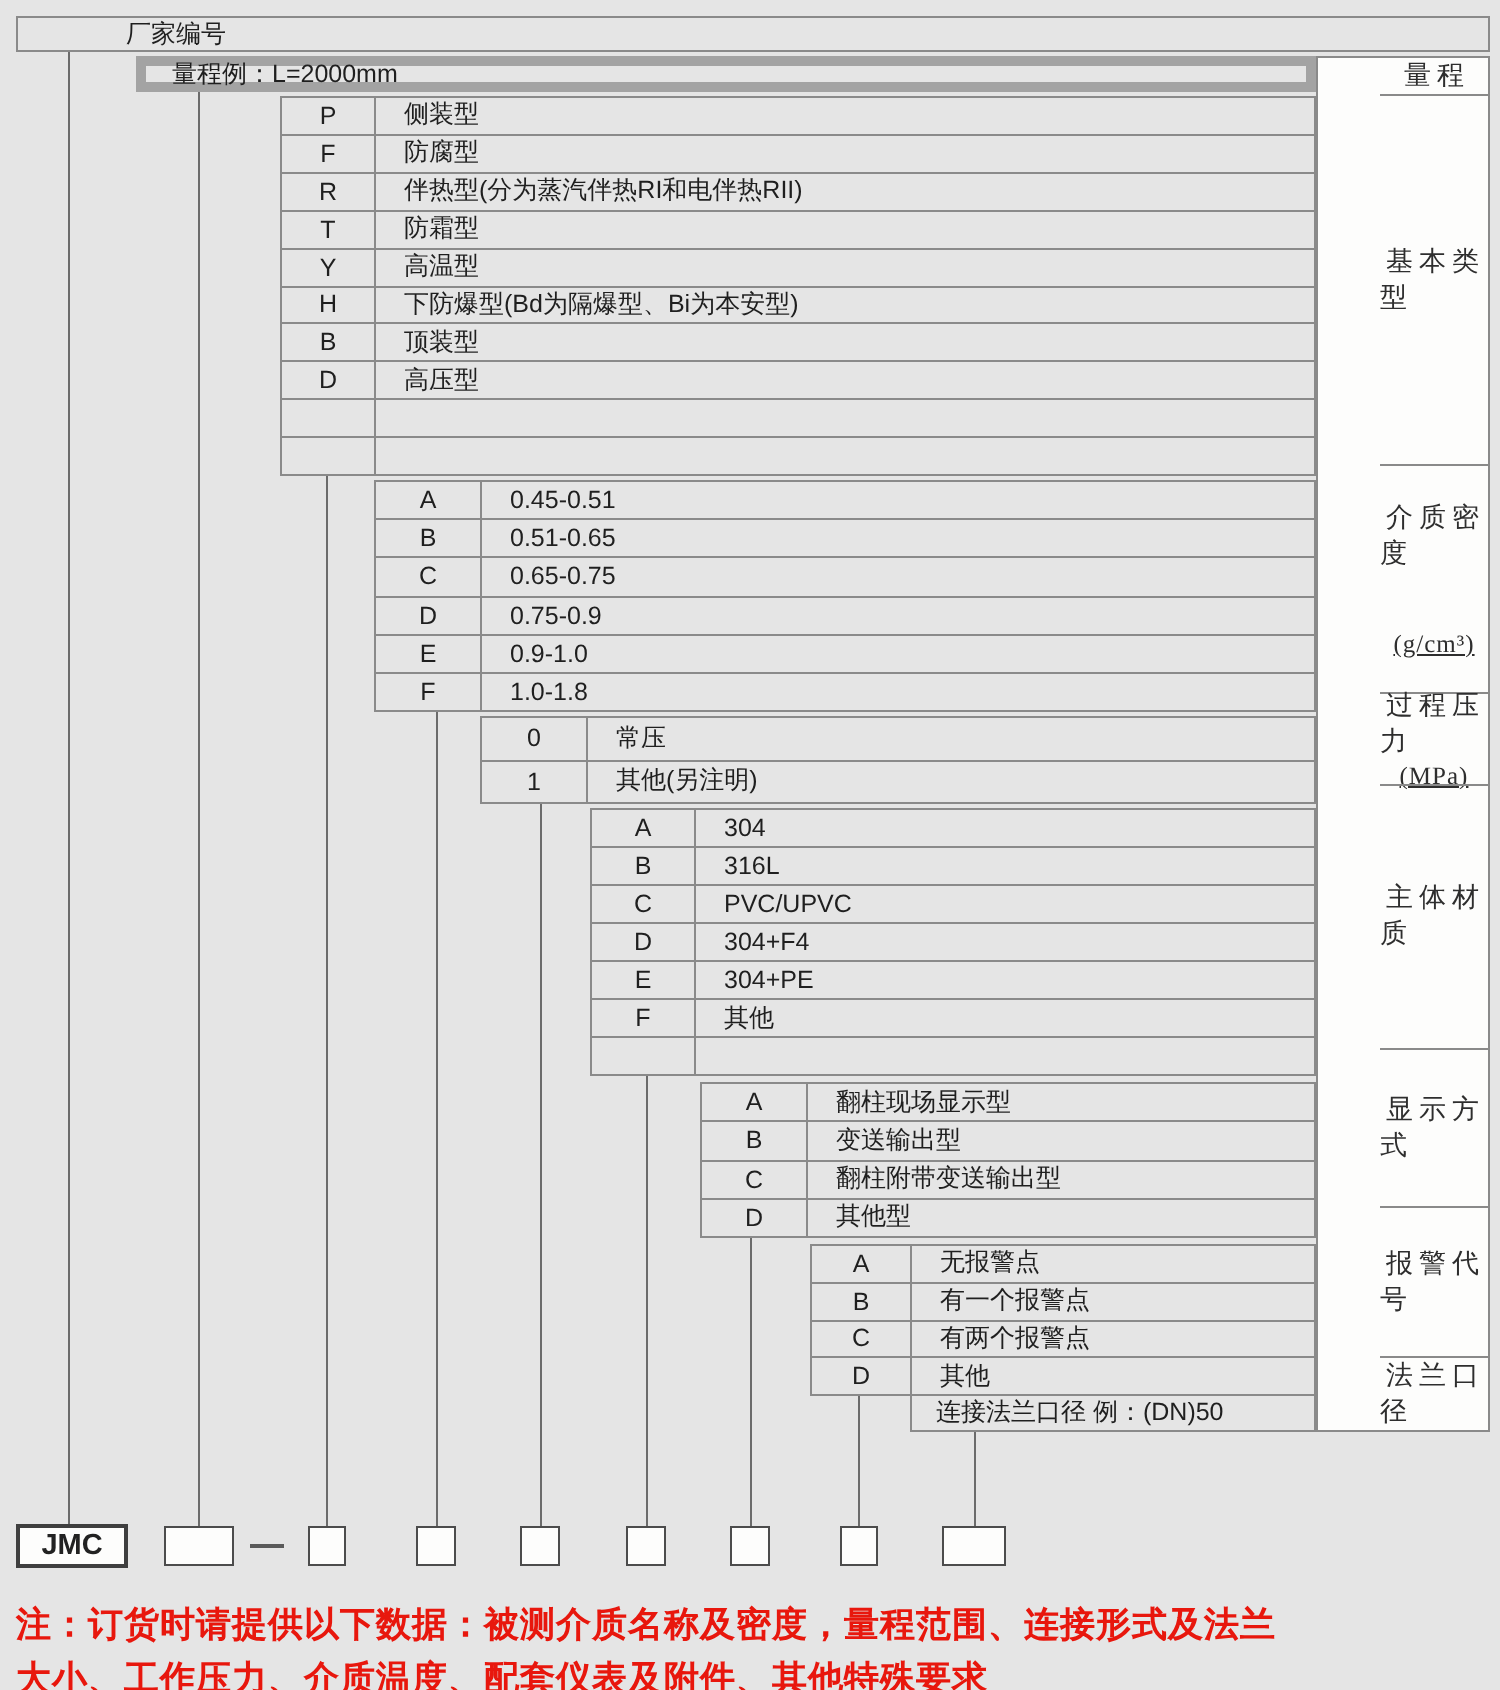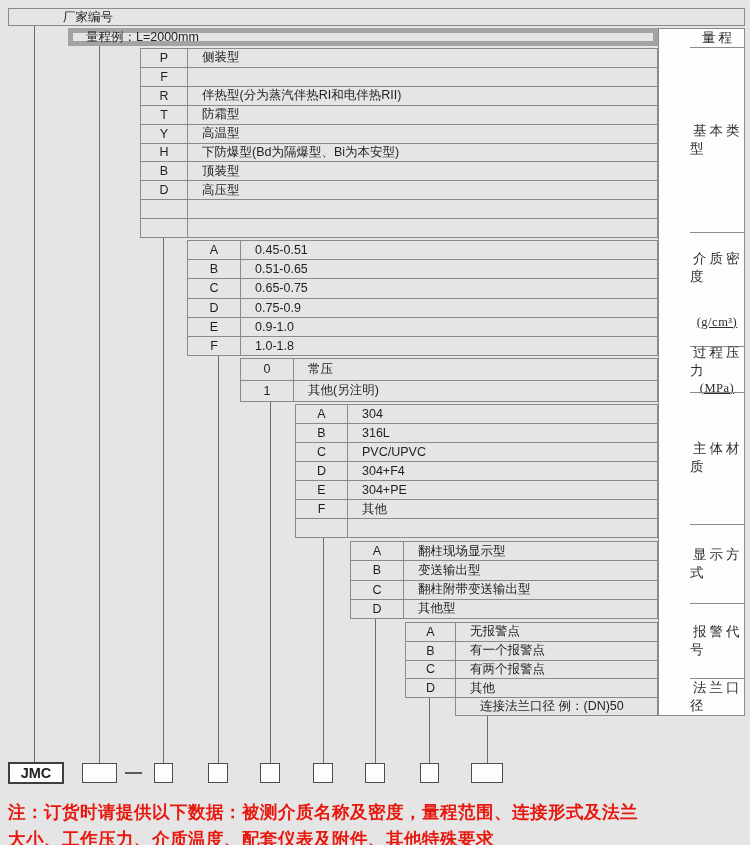--- a/index.html
+++ b/index.html
@@ -35,21 +35,21 @@
 
   #s2 { left: 140px; top: 48px;  width: 518px; height: 190px; }  #s2 .code { width: 47px; }
   #s3 { left: 187px; top: 240px; width: 471px; height: 116px; }  #s3 .code { width: 53px; }
   #s4 { left: 240px; top: 358px; width: 418px; height: 44px;  }  #s4 .code { width: 53px; }
   #s5 { left: 295px; top: 404px; width: 363px; height: 134px; }  #s5 .code { width: 52px; }
   #s6 { left: 350px; top: 541px; width: 308px; height: 78px;  }  #s6 .code { width: 53px; }
   #s7 { left: 405px; top: 622px; width: 253px; height: 76px;  }  #s7 .code { width: 50px; }
   #s8 {
     position: absolute; left: 455px; top: 697px; width: 203px; height: 19px;
     border: 1px solid #8a8a8a; display: flex; align-items: center;
-    padding-left: 24px; font-size: 12.5px; white-space: nowrap;
+    padding-left: 12px; font-size: 12.5px; white-space: nowrap;
   }
 
   
   #labelcol {
     position: absolute; left: 658px; top: 28px; width: 87px; height: 688px;
     border: 1px solid #8a8a8a; display: flex; flex-direction: column; background: #fdfdfc;
   }
   .lcell {
     display: flex; flex-direction: column; align-items: center; justify-content: center;
     border-top: 1px solid #8a8a8a;
@@ -146,20 +146,21 @@
     </div>
   </div>
 
   <div class="sect" id="s2">
     <div class="trow">
         <div class="code">P</div>
         <div class="desc">侧装型</div>
       </div>
     <div class="trow">
         <div class="code">F</div>
+        <div class="desc">防腐型</div>
       </div>
     <div class="trow">
         <div class="code">R</div>
         <div class="desc">伴热型(分为蒸汽伴热RI和电伴热RII)</div>
       </div>
     <div class="trow">
         <div class="code">T</div>
         <div class="desc">防霜型</div>
       </div>
     <div class="trow">

